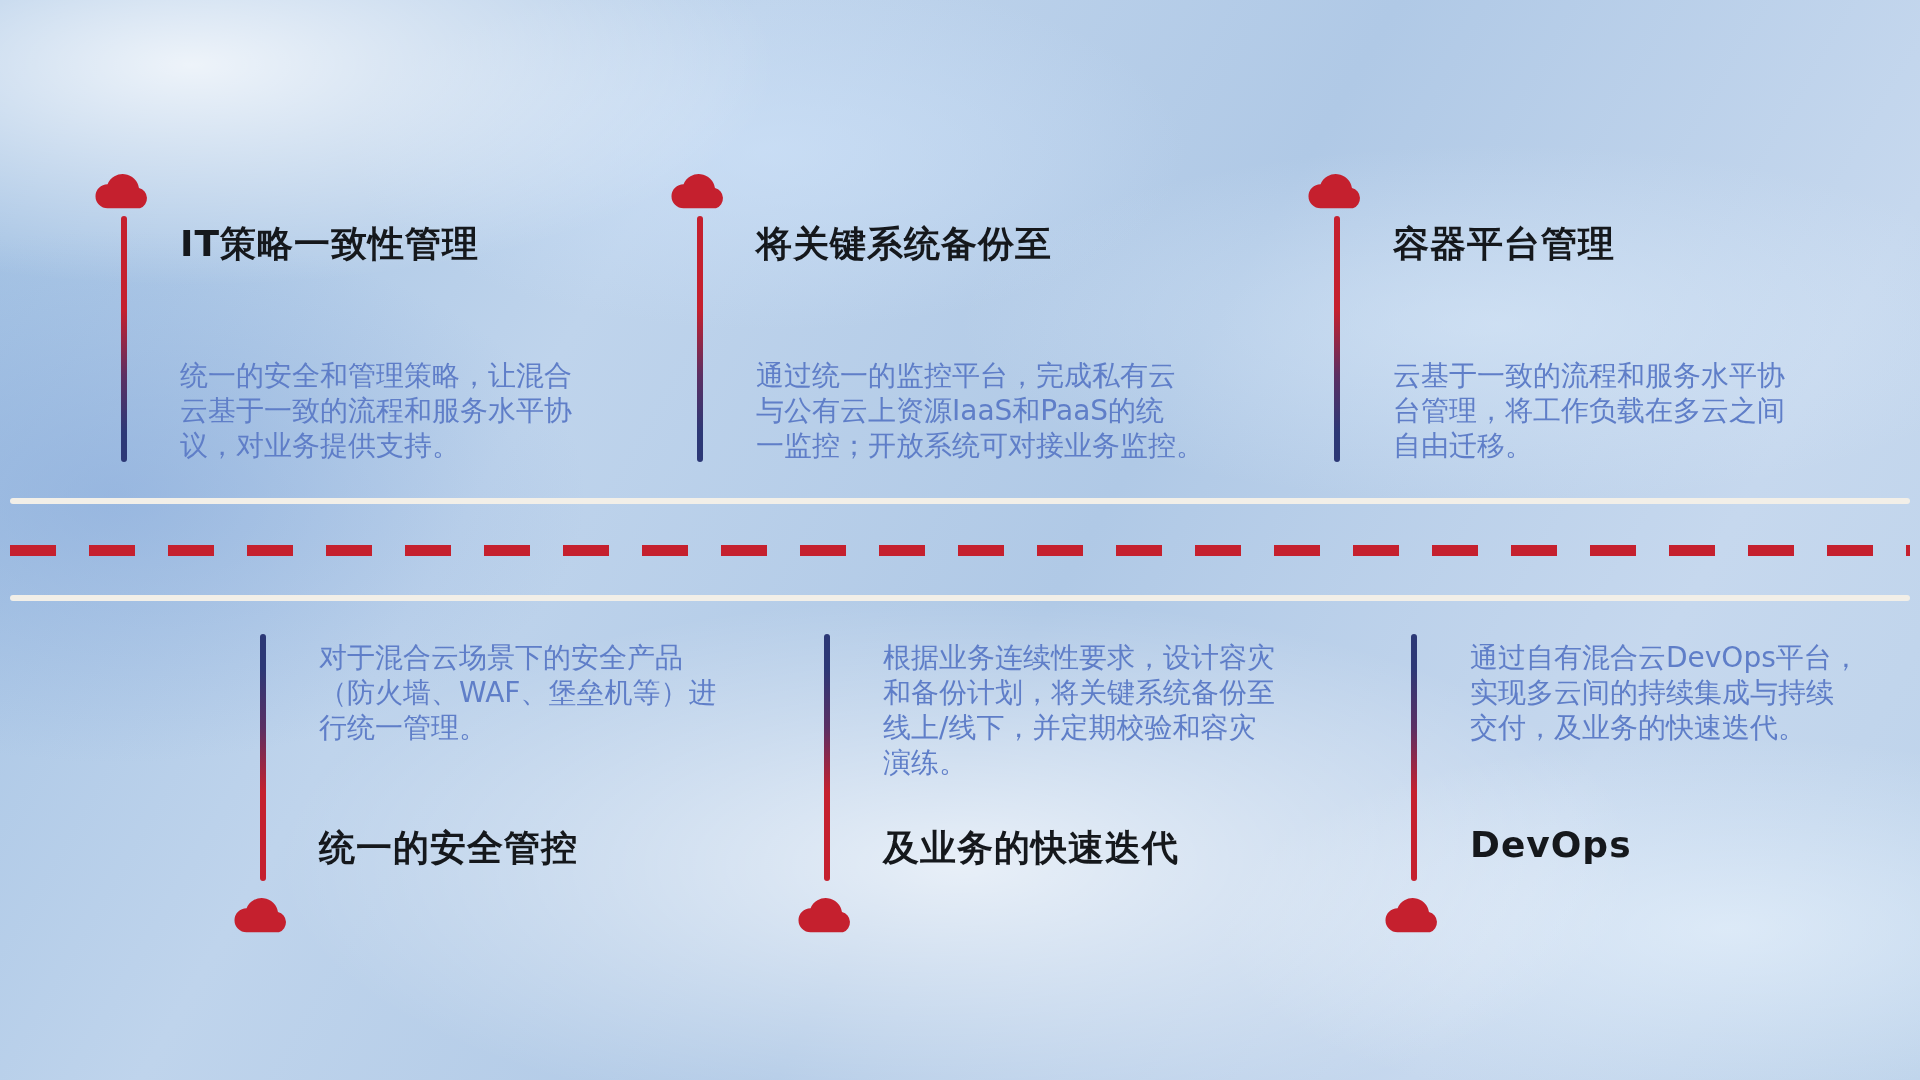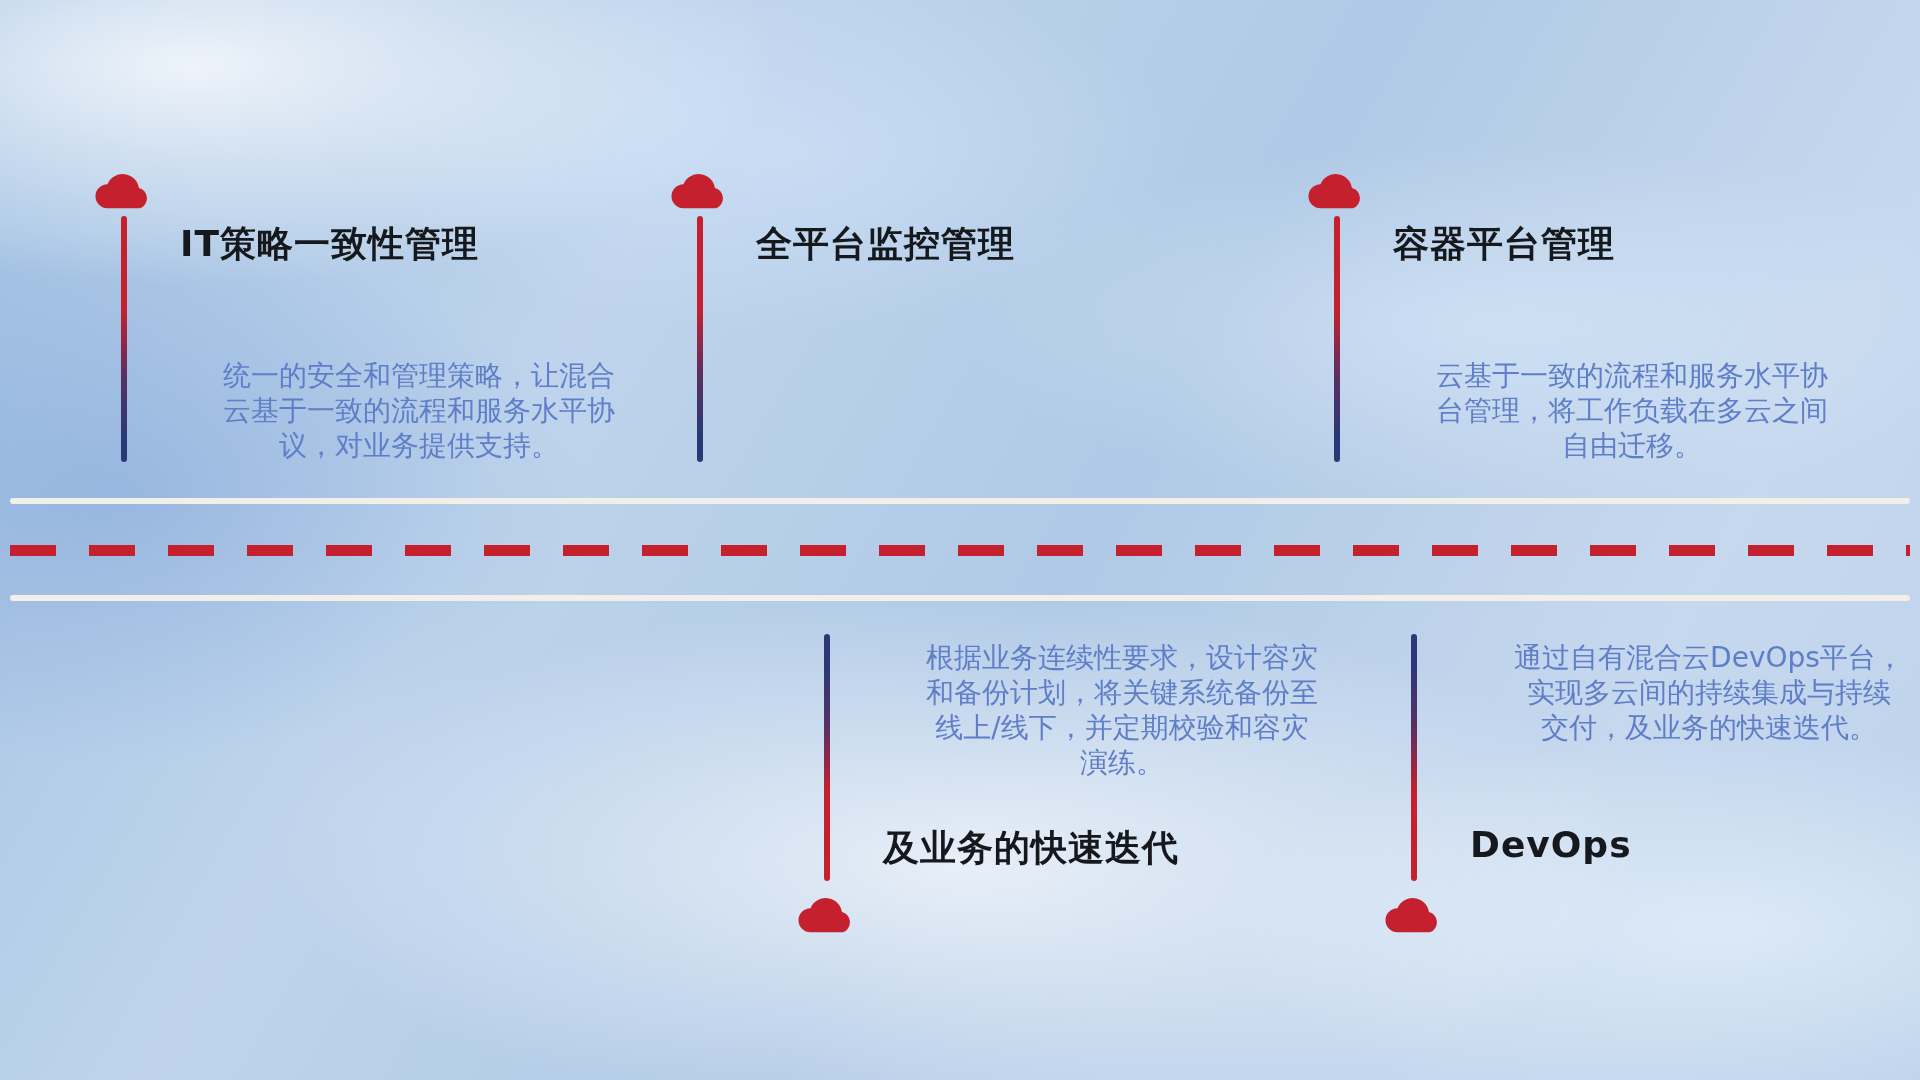--- a/index.html
+++ b/index.html
@@ -62,21 +62,20 @@
     font-size:36px; font-weight:bold; letter-spacing:1px;
     color:var(--title_text,#15181c);
   }
   .item-top .title    { top:52px; }
   .item-bottom .title { top:190px; }
 
   .desc {
     position:absolute; left:85px; width:478px;
     font-size:28px; line-height:35px; white-space:pre-line;
     color:var(--body_text,#5f7ec8);
-    text-align:center;
   }
   .item-top .desc    { top:190px; }
   .item-bottom .desc { top:6px; }
 </style>
 </head>
 <body>
 
 <div class="canvas">
 
   <div class="road-line top"></div>
@@ -96,36 +95,51 @@
 议，对业务提供支持。</p>
   </div>
 
   <div class="item item-top" style="left:671px">
     <span class="cloud">
       <svg viewBox="0 0 60 42" width="58" height="42" aria-hidden="true">
           <path d="M46.5 41 H13 A12.5 12.5 0 0 1 13 16 A17 17 0 0 1 45.5 20 A11 11 0 0 1 46.5 41 Z" fill="currentColor"></path>
         </svg>
     </span>
     <span class="stem"></span>
-    <h2 class="title">全平台监控管理</h2>
+    <h2 class="title">将关键系统备份至</h2>
+    <p class="desc">通过统一的监控平台，完成私有云
+与公有云上资源IaaS和PaaS的统
+一监控；开放系统可对接业务监控。</p>
   </div>
 
   <div class="item item-top" style="left:1308px">
     <span class="cloud">
       <svg viewBox="0 0 60 42" width="58" height="42" aria-hidden="true">
           <path d="M46.5 41 H13 A12.5 12.5 0 0 1 13 16 A17 17 0 0 1 45.5 20 A11 11 0 0 1 46.5 41 Z" fill="currentColor"></path>
         </svg>
     </span>
     <span class="stem"></span>
     <h2 class="title">容器平台管理</h2>
     <p class="desc">云基于一致的流程和服务水平协
 台管理，将工作负载在多云之间
 自由迁移。</p>
   </div>
 
+  <div class="item item-bottom" style="left:234px">
+    <span class="stem"></span>
+    <p class="desc">对于混合云场景下的安全产品
+（防火墙、WAF、堡垒机等）进
+行统一管理。</p>
+    <h2 class="title">统一的安全管控</h2>
+    <span class="cloud">
+      <svg viewBox="0 0 60 42" width="58" height="42" aria-hidden="true">
+          <path d="M46.5 41 H13 A12.5 12.5 0 0 1 13 16 A17 17 0 0 1 45.5 20 A11 11 0 0 1 46.5 41 Z" fill="currentColor"></path>
+        </svg>
+    </span>
+  </div>
 
   <div class="item item-bottom" style="left:798px">
     <span class="stem"></span>
     <p class="desc">根据业务连续性要求，设计容灾
 和备份计划，将关键系统备份至
 线上/线下，并定期校验和容灾
 演练。</p>
     <h2 class="title">及业务的快速迭代</h2>
     <span class="cloud">
       <svg viewBox="0 0 60 42" width="58" height="42" aria-hidden="true">

